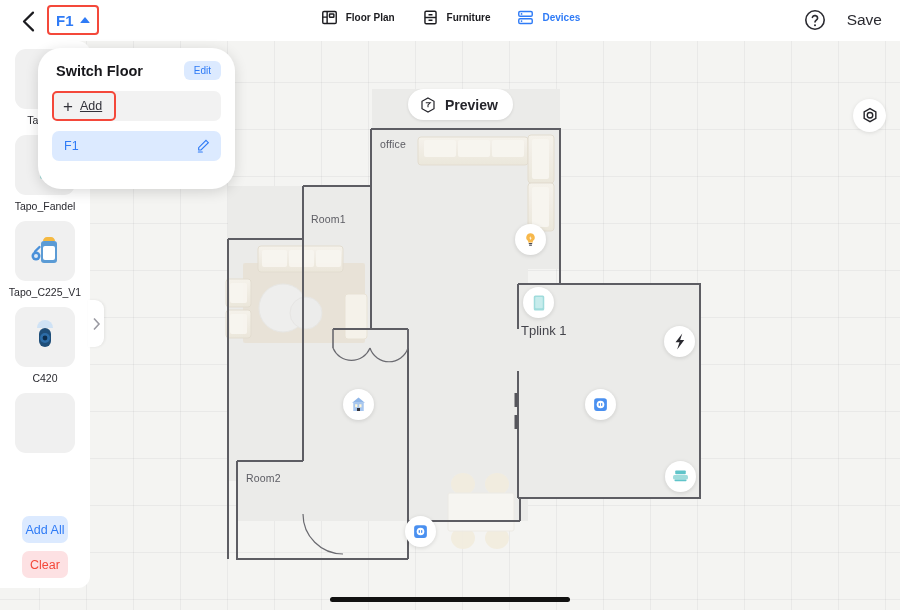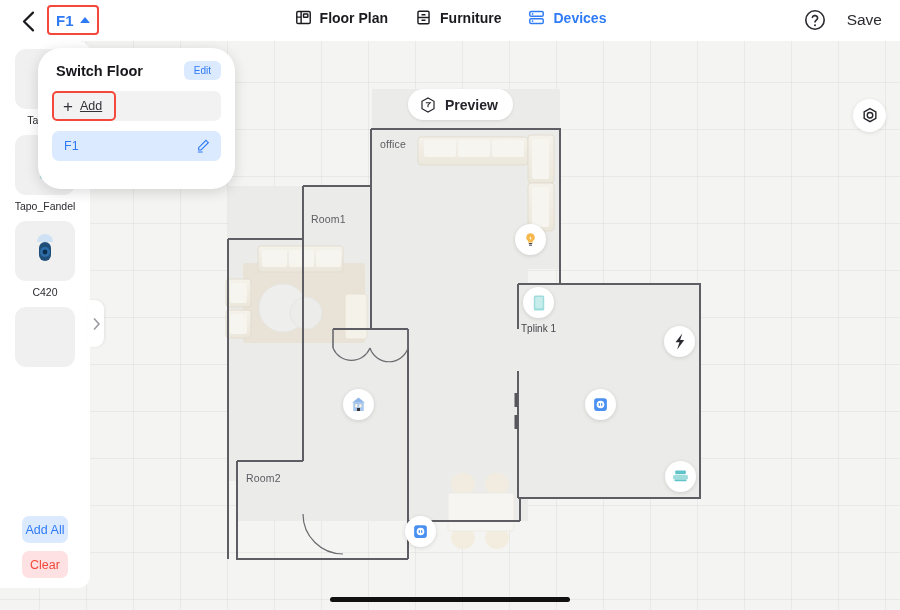--- a/index.html
+++ b/index.html
@@ -36,21 +36,21 @@
     width: 0; height: 0;
     border-left: 5px solid transparent; border-right: 5px solid transparent;
     border-bottom: 6px solid #2f7bf6; border-radius: 1px;
   }
 
   .nav-tabs {
     position: absolute; left: 0; right: 0; top: 8px;
     display: flex; justify-content: center; align-items: center; gap: 26px;
   }
   .tab { display: flex; align-items: center; gap: 7px; color: #1b1b1f; }
-  .tab .tlabel { font-size: 14px; font-weight: bold; }
+  .tab .tlabel { font-size: 10px; font-weight: bold; }
   .tab.active .tlabel { color: #2f7bf6; }
   .tab.active svg { stroke: #2f7bf6; }
   .tab svg { stroke: #1b1b1f; }
 
   .top-right { position: absolute; right: 18px; top: 8px; display: flex; align-items: center; gap: 20px; }
   .help-icon { width: 24px; height: 24px; }
   .save-btn { font-size: 15.5px; font-weight: normal; color: #2a2a30; }
 
   
   .canvas {
@@ -88,21 +88,21 @@
     font-family: "Liberation Sans", sans-serif; letter-spacing:.2px;
   }
 
   
   .marker {
     position: absolute; width: 31px; height: 31px; border-radius: 50%;
     background: #fff; display: flex; align-items: center; justify-content: center;
     box-shadow: 0 1px 4px rgba(0,0,0,.13);
   }
   .marker-label {
-    position: absolute; font-size: 10px; color: #44444b; white-space: nowrap;
+    position: absolute; font-size: 13px; color: #44444b; white-space: nowrap;
   }
 
   
   .sidebar {
     position: absolute; left: 0; top: 41px; width: 90px; height: 547px;
     background: #ffffff; border-top-right-radius: 12px; border-bottom-right-radius: 12px;
     z-index: 25; overflow: hidden;
   }
   .sb-scroll { position: absolute; left: 0; top: 0; width: 90px; bottom: 84px; overflow: hidden; }
   .dev-card {
@@ -367,20 +367,33 @@
             <rect x="10" y="3" width="10" height="28" rx="2" fill="#9ed8d4"></rect>
             <g stroke="#67b5b0" stroke-width="1.4">
               <path d="M11 12h8 M11 15h8 M11 18h8 M11 21h8 M11 24h8"></path>
             </g>
           </svg>
         </div>
         <div class="dev-name">Tapo_Fandel</div>
       </div>
 
 
+      <div class="dev-card">
+        <div class="dev-thumb">
+          <svg width="36" height="36" viewBox="0 0 36 36">
+            <rect x="14" y="8" width="16" height="22" rx="3" fill="#5b9bd5"></rect>
+            <rect x="16" y="13" width="12" height="14" rx="2" fill="#fff"></rect>
+            <path d="M16 8c0-2.2 1.8-4 4-4h4c2.2 0 4 1.8 4 4z" fill="#f5b942"></path>
+            <circle cx="9" cy="23" r="4.5" fill="#4a90d9"></circle>
+            <circle cx="9" cy="23" r="2" fill="#dce9f7"></circle>
+            <path d="M8 18.5 12.5 14" stroke="#4a90d9" stroke-width="2.4" stroke-linecap="round"></path>
+          </svg>
+        </div>
+        <div class="dev-name">Tapo_C225_V1</div>
+      </div>
 
       <div class="dev-card">
         <div class="dev-thumb">
           <svg width="30" height="36" viewBox="0 0 30 36">
             <path d="M7 9a8 8 0 0 1 16 0z" fill="#cfe2f5"></path>
             <rect x="9" y="9" width="12" height="19" rx="6" fill="#1f4e79"></rect>
             <circle cx="15" cy="19" r="5" fill="#2d6da8"></circle>
             <circle cx="15" cy="19" r="2.4" fill="#0d2d4d"></circle>
           </svg>
         </div>

